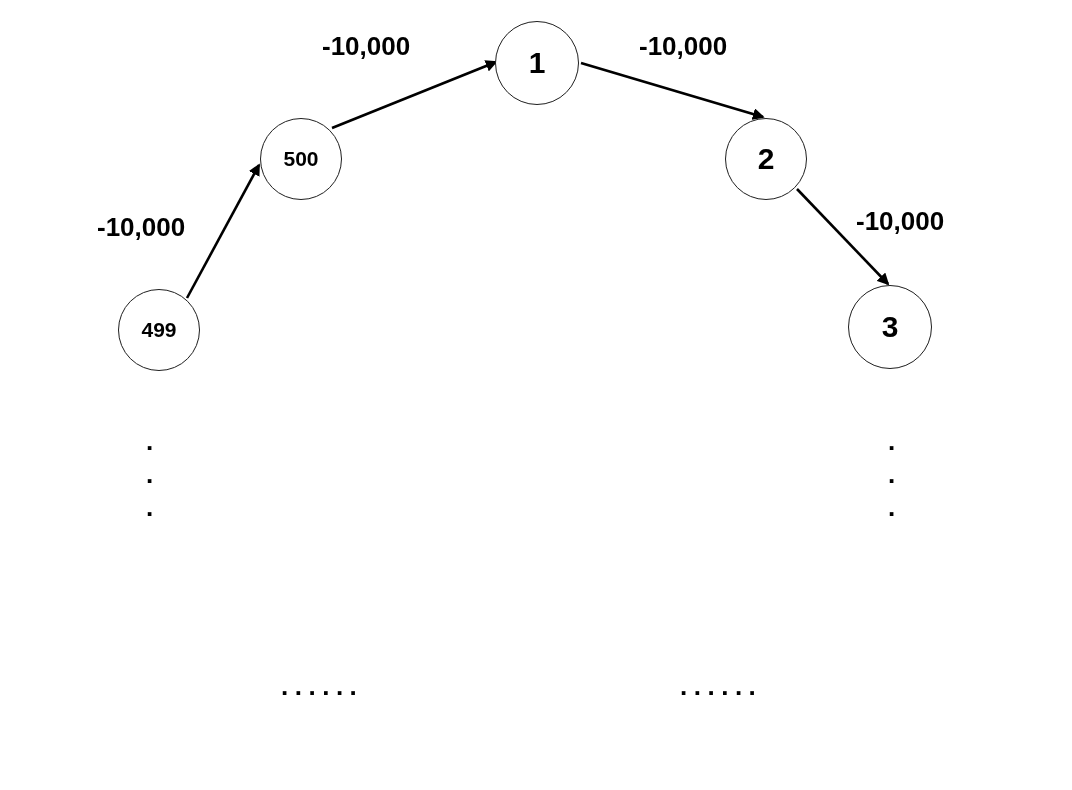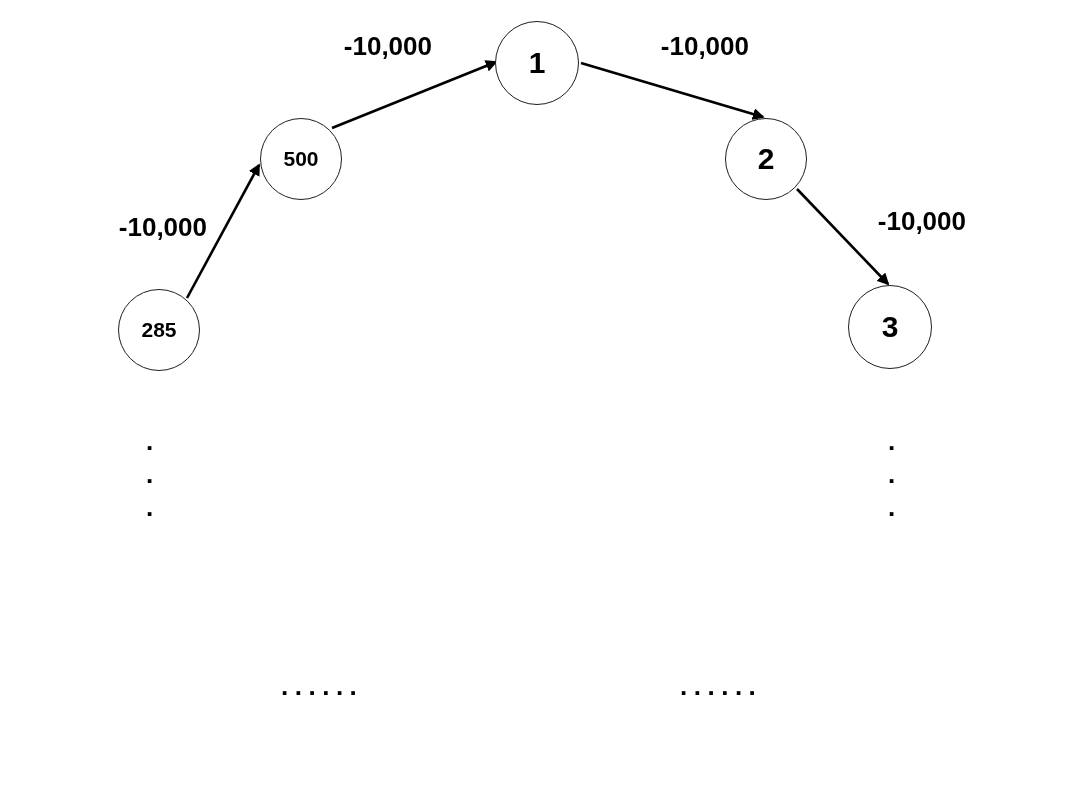--- a/index.html
+++ b/index.html
@@ -44,21 +44,21 @@
     color: #000000;
   }
   .node-label-sm {
     font-size: 21px;
     font-weight: 700;
     color: #000000;
   }
   .edge-weight {
     position: absolute;
     width: 110px;
-    text-align: right;
+    text-align: left;
     font-size: 26px;
     font-weight: 600;
     color: #000000;
     white-space: nowrap;
   }
   .ellipsis-v {
     position: absolute;
     font-size: 26px;
     font-weight: 700;
     line-height: 32.8px;
@@ -101,21 +101,21 @@
 
   <div class="node" style="left:848px; top:285px; width:84px; height:84px;">
     <span class="node-label-lg">3</span>
   </div>
 
   <div class="node" style="left:260px; top:118px; width:82px; height:82px;">
     <span class="node-label-sm">500</span>
   </div>
 
   <div class="node" style="left:118px; top:289px; width:82px; height:82px;">
-    <span class="node-label-sm">285</span>
+    <span class="node-label-sm">499</span>
   </div>
 
   <div class="edge-weight" style="left:97px; top:212px;">-10,000</div>
 
   <div class="edge-weight" style="left:322px; top:31px;">-10,000</div>
 
   <div class="edge-weight" style="left:639px; top:31px;">-10,000</div>
 
   <div class="edge-weight" style="left:856px; top:206px;">-10,000</div>
 

